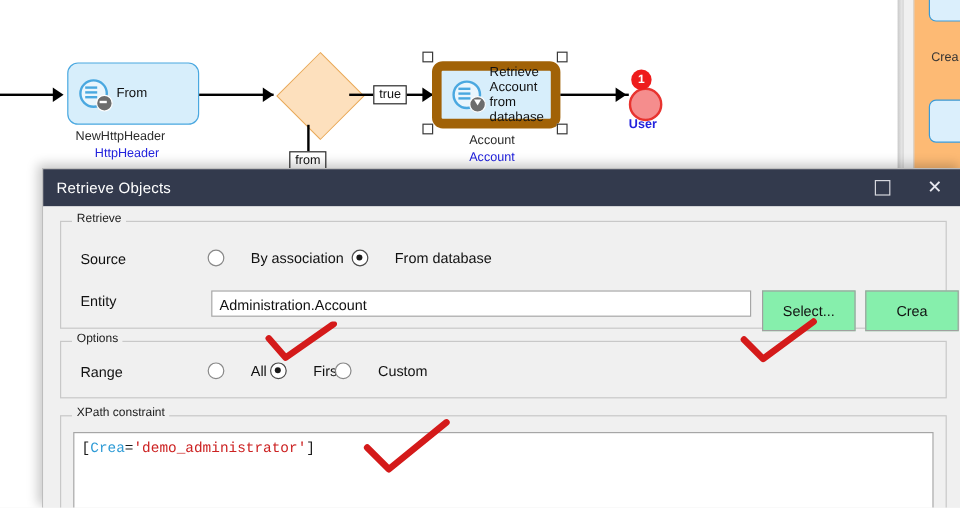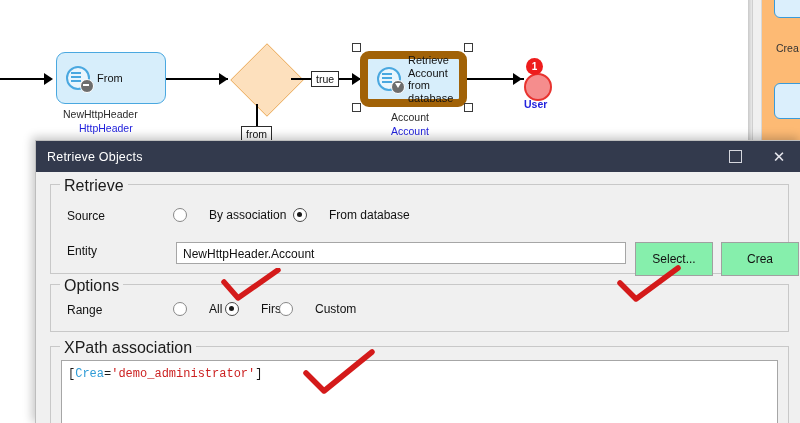--- a/index.html
+++ b/index.html
@@ -60,21 +60,21 @@
   #dialog-titlebar{height:31px;background:#333a4d;display:flex;align-items:center;}
   #dialog-title{color:#fff;font-size:12.5px;margin-left:11px;letter-spacing:.2px;}
   #titlebar-spacer{flex:1;}
   .tb-btn{width:44px;height:31px;display:flex;align-items:center;justify-content:center;color:#e8e8ef;}
   #tb-max-glyph{width:11px;height:11px;border:1.4px solid #d6d7de;}
   #tb-close-glyph{font-size:15px;line-height:15px;}
 
   #dialog-body{position:absolute;left:0;top:31px;width:765px;height:252px;background:#f0f0f0;}
 
   .group{position:absolute;border:1px solid #c8c8c8;background:transparent;}
-  .group-title{position:absolute;top:-8px;left:9px;background:#f0f0f0;padding:0 4px;font-size:16px;color:#1b1b1b;}
+  .group-title{position:absolute;top:-8px;left:9px;background:#f0f0f0;padding:0 4px;font-size:10px;color:#1b1b1b;}
 
   .field-label{position:absolute;font-size:12px;color:#111;}
 
   .radio{position:absolute;display:flex;align-items:center;}
   .radio-dot{width:12px;height:12px;border-radius:50%;border:1.3px solid #888;background:#fff;
              flex:0 0 auto;position:relative;}
   .radio.checked .radio-dot{border-color:#4a4a4a;}
   .radio.checked .radio-dot::after{content:"";position:absolute;left:2.6px;top:2.6px;width:5.5px;height:5.5px;border-radius:50%;background:#1a1a1a;}
   .radio-label{margin-left:22px;font-size:12px;color:#111;white-space:nowrap;}
 
@@ -178,21 +178,21 @@
       <div class="radio" style="left:122px;top:23px;">
         <span class="radio-dot"></span>
         <span class="radio-label">By association</span>
       </div>
       <div class="radio checked" style="left:242px;top:23px;">
         <span class="radio-dot"></span>
         <span class="radio-label">From database</span>
       </div>
 
       <div class="field-label" style="left:16px;top:59px;">Entity</div>
-      <div id="entity-input">NewHttpHeader.Account</div>
+      <div id="entity-input">Administration.Account</div>
 
       <div class="btn" style="left:584px;top:57px;width:78px;">Select...</div>
       <div class="btn" style="left:670px;top:57px;width:78px;">Crea</div>
     </div>
 
     <div class="group" style="left:14px;top:112px;width:737px;height:46px;">
       <div class="group-title">Options</div>
 
       <div class="field-label" style="left:16px;top:18px;">Range</div>
 
@@ -204,21 +204,21 @@
         <span class="radio-dot"></span>
         <span class="radio-label">First</span>
       </div>
       <div class="radio" style="left:228px;top:17px;">
         <span class="radio-dot"></span>
         <span class="radio-label">Custom</span>
       </div>
     </div>
 
     <div class="group" style="left:14px;top:174px;width:737px;height:88px;">
-      <div class="group-title">XPath association</div>
+      <div class="group-title">XPath constraint</div>
 
       <div id="xpath-area"><span class="tok-brk">[</span><span class="tok-attr">Crea</span><span class="tok-eq">=</span><span class="tok-str">'demo_administrator'</span><span class="tok-brk">]</span></div>
     </div>
   </div>
 </div>
 
 <svg class="annot" style="left:218px;top:268px;" width="70" height="36" viewBox="0 0 70 36">
   <path d="M6 14 L20 30 L60 2" fill="none" stroke="#d41a1a" stroke-width="5.5" stroke-linecap="round" stroke-linejoin="round"></path>
 </svg>
 

